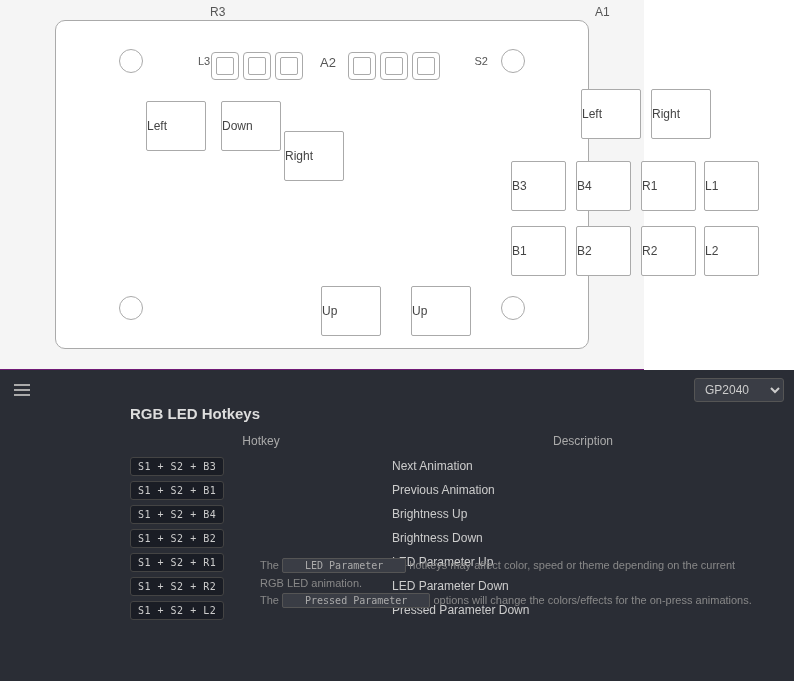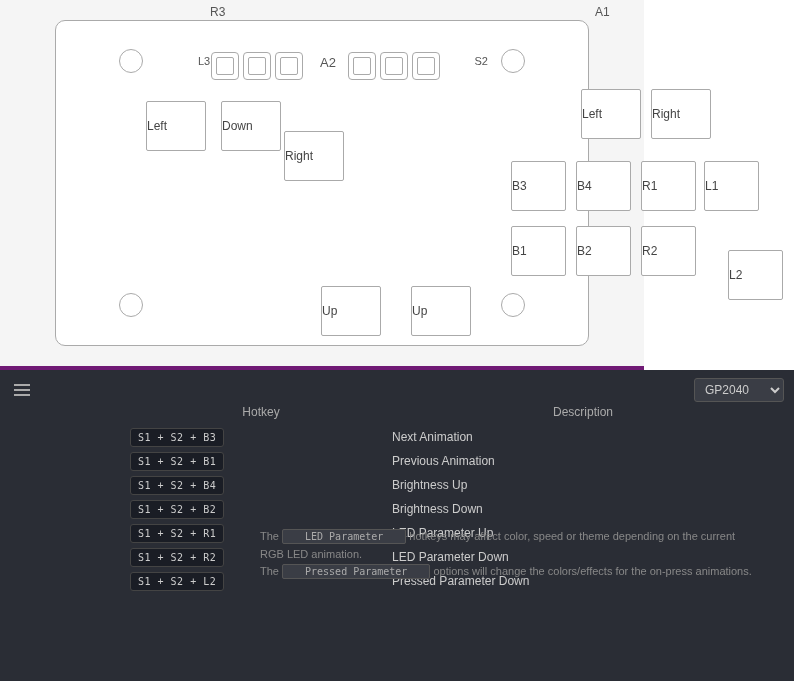--- a/index.html
+++ b/index.html
@@ -4,21 +4,21 @@
   <style>
     * { box-sizing: border-box; margin: 0; padding: 0; }
     body { width: 794px; height: 681px; font-family: Arial, sans-serif; overflow: hidden; background: #fff; }
 
     
     .top-section {
       width: 644px;
       height: 370px;
       background: #f5f5f5;
       position: relative;
-      border-bottom: 4px solid #701a75;
+      border-bottom: 1px solid #701a75;
     }
 
     .controller-board {
       position: absolute;
       top: 20px;
       left: 55px;
       right: 55px;
       bottom: 20px;
       background: #fff;
       border: 1.5px solid #aaa;
@@ -142,21 +142,21 @@
     
     .btn-left2  { width: 60px; height: 50px; top: 68px; left: 525px; }
     .btn-right2 { width: 60px; height: 50px; top: 68px; left: 595px; }
     .btn-b3     { width: 55px; height: 50px; top: 140px; left: 455px; }
     .btn-b4     { width: 55px; height: 50px; top: 140px; left: 520px; }
     .btn-r1     { width: 55px; height: 50px; top: 140px; left: 585px; }
     .btn-l1     { width: 55px; height: 50px; top: 140px; left: 648px; }
     .btn-b1     { width: 55px; height: 50px; top: 205px; left: 455px; }
     .btn-b2     { width: 55px; height: 50px; top: 205px; left: 520px; }
     .btn-r2     { width: 55px; height: 50px; top: 205px; left: 585px; }
-    .btn-l2     { width: 55px; height: 50px; top: 205px; left: 672px; margin-top: 24px; }
+    .btn-l2     { width: 55px; height: 50px; top: 205px; left: 648px; }
 
     
     .bottom-section {
       width: 794px;
       height: 352px;
       background: #2a2d35;
       position: relative;
       color: #ccc;
     }
 
@@ -360,20 +360,21 @@
     <span></span>
       <span></span>
       <span></span>
   </div>
 
   <select class="dropdown-select">
     <option>GP2040</option>
   </select>
 
   <div class="content-area">
+    <div class="section-title">RGB LED Hotkeys</div>
 
     <table class="hotkey-table">
       <thead>
         <tr>
           <th>Hotkey</th>
           <th>Description</th>
         </tr>
       </thead>
       <tbody id="hotkey-tbody">
       <tr>

